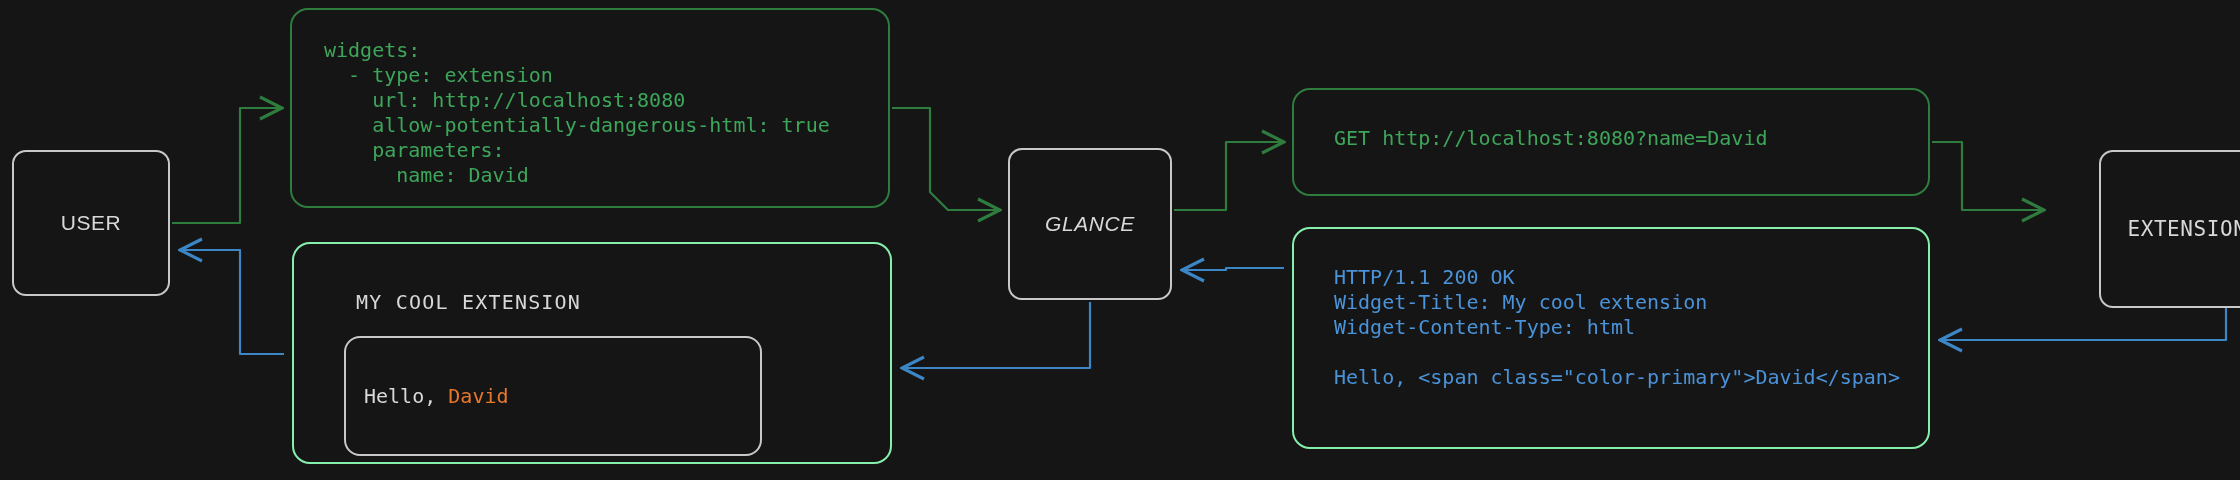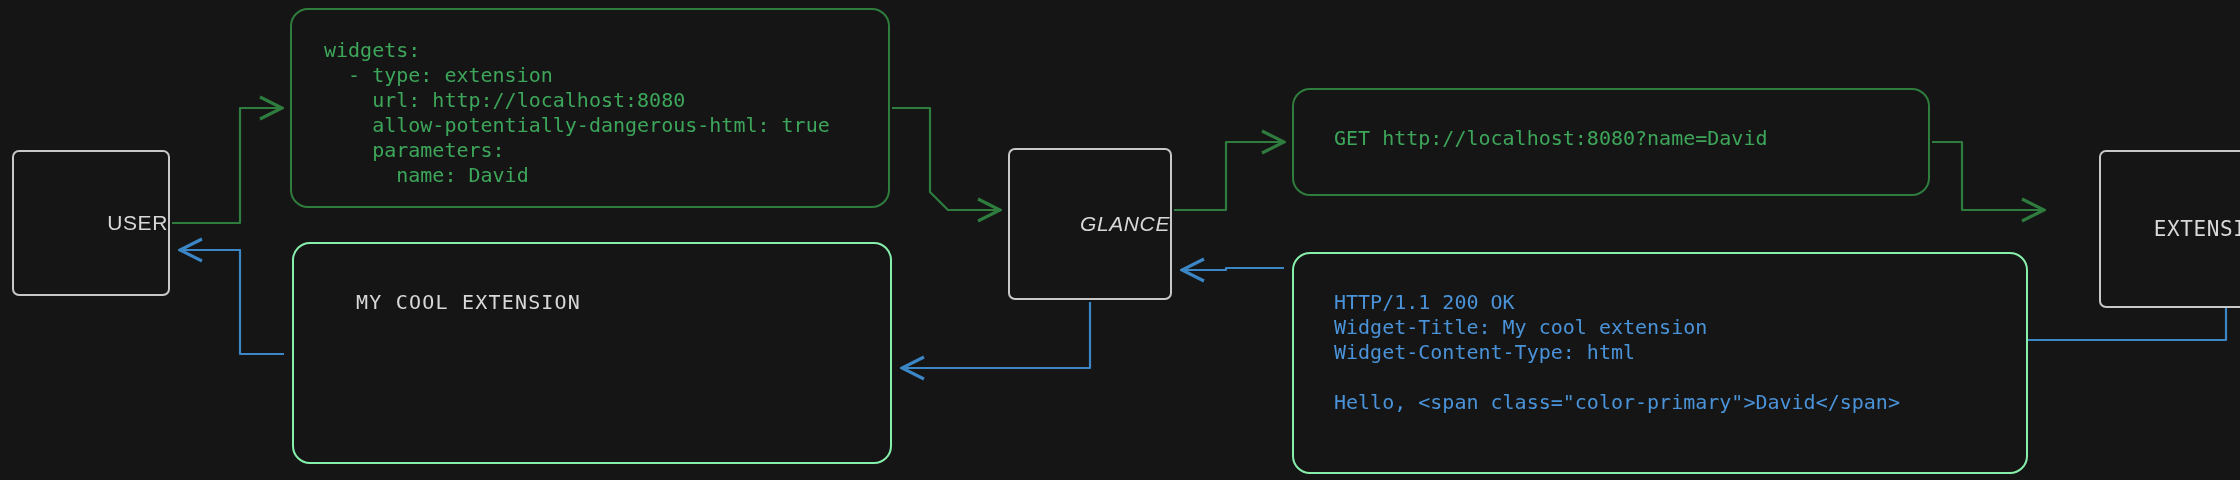--- a/index.html
+++ b/index.html
@@ -24,25 +24,25 @@
     left: 0; top: 0;
     width: 2240px;
     height: 480px;
     pointer-events: none;
   }
 
   
   .node {
     position: absolute;
     border: 2px solid #c8c8c8;
-    border-radius: 7px;
+    border-radius: 14px;
     background: #151515;
     display: flex;
     align-items: center;
-    justify-content: flex-end;
+    justify-content: center;
     box-sizing: border-box;
     z-index: 3;
   }
   .node-label {
     color: #d8d8d8;
     font-size: 21px;
     letter-spacing: 0.6px;
     white-space: nowrap;
   }
   .node-label.sans {
@@ -76,21 +76,21 @@
   }
   .code.green { color: #3da65a; }
   .code.blue  { color: #4a93d9; }
 
   #panel-yaml     { left: 290px;  top: 8px;   width: 600px; height: 200px; }
   #panel-yaml .code { position: absolute; left: 32px; top: 28px; }
 
   #panel-request  { left: 1292px; top: 88px;  width: 638px; height: 108px; padding-left: 32px; }
   #panel-request .code { position: absolute; left: 40px; top: 36px; }
 
-  #panel-response { left: 1292px; top: 252px; width: 736px; height: 222px; }
+  #panel-response { left: 1292px; top: 227px; width: 638px; height: 222px; }
   #panel-response .code { position: absolute; left: 40px; top: 36px; }
 
   #panel-widget   { left: 292px;  top: 242px; width: 600px; height: 222px; }
 
   .widget-title {
     position: absolute;
     left: 62px;
     top: 46px;
     font-family: "DejaVu Sans Mono", monospace;
     font-size: 20px;
@@ -182,15 +182,20 @@
   <div class="panel blue" id="panel-response">
     <pre class="code blue">HTTP/1.1 200 OK
 Widget-Title: My cool extension
 Widget-Content-Type: html
 
 Hello, &lt;span class="color-primary"&gt;David&lt;/span&gt;</pre>
   </div>
 
   <div class="panel blue" id="panel-widget">
     <div class="widget-title">MY COOL EXTENSION</div>
+    <div class="widget-card">
+      <div class="widget-card-text">
+        <span>Hello, </span><span class="accent-name">David</span>
+      </div>
+    </div>
   </div>
 
 </div>
 
 </body></html>

